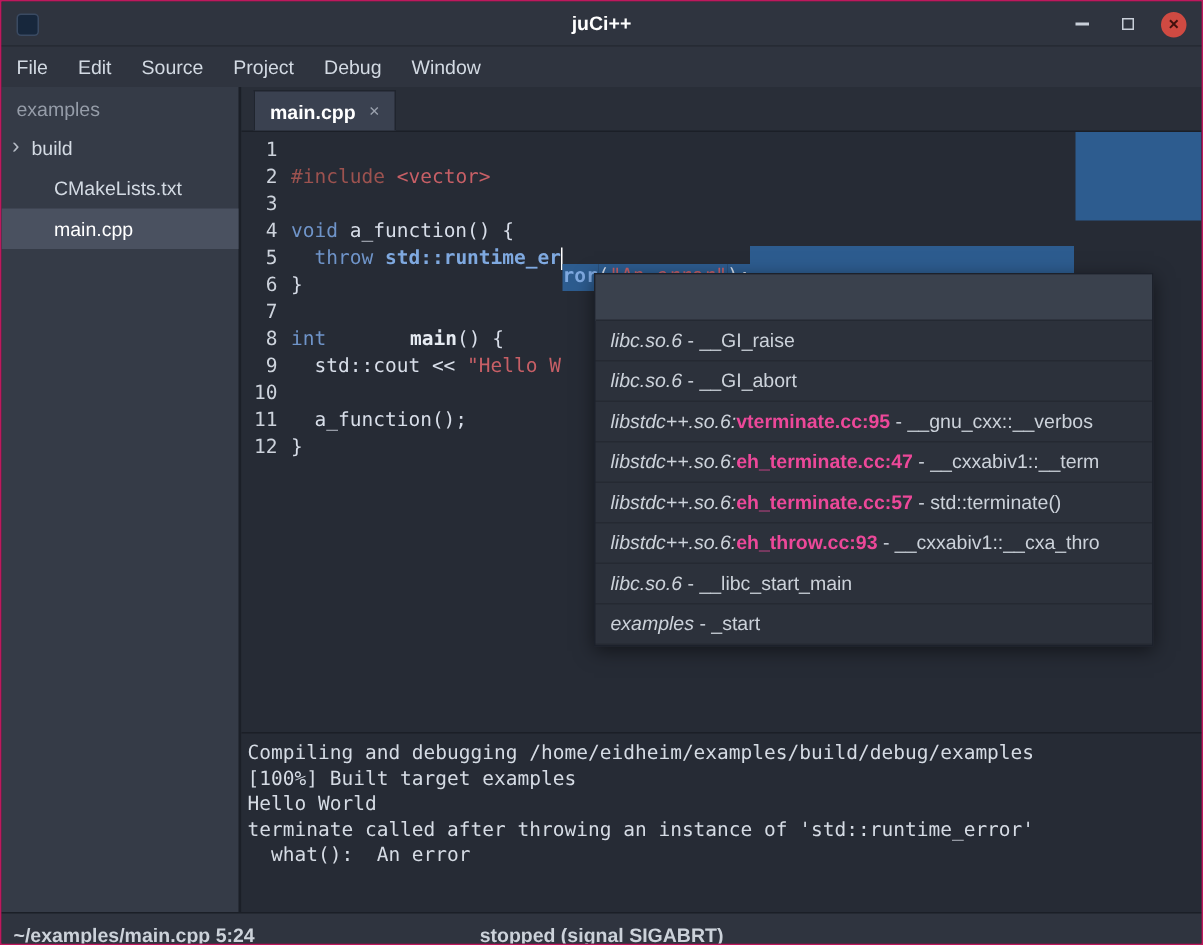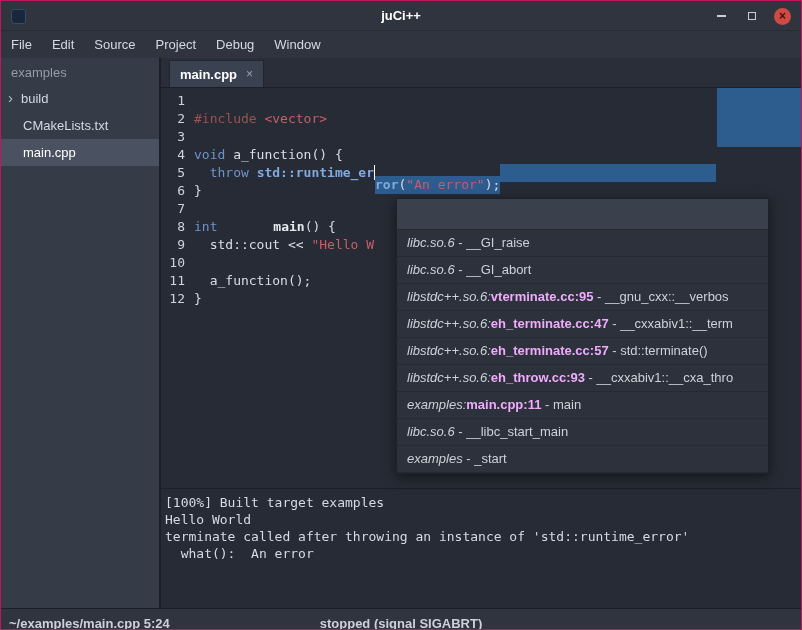--- a/index.html
+++ b/index.html
@@ -24,21 +24,21 @@
   .close-glyph{color:#40100d;font-size:12px;font-weight:bold;line-height:17px;}
 
   
   .menubar{height:27px;background:var(--panel-bg);display:flex;align-items:center;font-size:13px;color:var(--ui-text);}
   .menu-item{padding:0 10px;line-height:27px;}
 
   
   .content{display:flex;height:550px;}
   .sidebar{width:160px;background:var(--sidebar-bg);border-right:2px solid #1b1f27;display:flex;flex-direction:column;}
   .sidebar-header{color:#959ca8;font-size:13px;padding:5px 10px;height:27px;line-height:19px;}
-  .tree-item{height:27px;line-height:27px;font-size:13px;color:var(--ui-text);position:relative;padding-left:22px;white-space:nowrap;}
+  .tree-item{height:27px;line-height:27px;font-size:13px;color:var(--ui-text);position:relative;padding-left:35px;white-space:nowrap;}
   .tree-item.folder{padding-left:20px;}
   .tree-item.selected{background:#4a5160;color:#ffffff;}
   .chevron{position:absolute;left:7px;top:0;color:#b6bcc6;font-size:15px;line-height:26px;}
 
   .main{flex:1;display:flex;flex-direction:column;min-width:0;}
 
   
   .tabbar{height:30px;background:#292e38;border-bottom:1px solid #1b1f27;display:flex;align-items:flex-end;padding-left:8px;}
   .tab{height:27px;background:#3a4150;display:flex;align-items:center;padding:0 10px;gap:9px;border:1px solid #20252e;border-bottom:none;}
   .tab-label{color:#ffffff;font-weight:bold;font-size:13px;}
@@ -63,25 +63,25 @@
 
   
   .terminal{height:120px;background:var(--editor-bg);border-top:1px solid #1b1f27;font-family:"DejaVu Sans Mono",monospace;font-size:13px;color:#d5dbe4;padding:5px 3px 0 4px;overflow:hidden;}
   .terminal-line{white-space:pre;line-height:17px;}
 
   
   .statusbar{height:23px;background:var(--panel-bg);border-top:1px solid #1b1f27;color:#ccd2da;font-size:13px;position:relative;display:flex;align-items:flex-end;padding:0 8px;font-weight:bold;}
   .status-center{position:absolute;left:0;right:0;text-align:center;}
 
   
-  .stack-popup{position:absolute;left:395px;top:181px;width:373px;background:var(--popup-bg);border:1px solid #1c212b;box-shadow:0 3px 12px rgba(0,0,0,0.5);z-index:10;margin-top:16px;}
+  .stack-popup{position:absolute;left:395px;top:181px;width:373px;background:var(--popup-bg);border:1px solid #1c212b;box-shadow:0 3px 12px rgba(0,0,0,0.5);z-index:10;}
   .popup-search{height:31px;background:#3a414d;border-bottom:1px solid #242932;}
   .stack-row{height:27px;line-height:26px;font-size:13px;color:#ccd2da;padding:0 10px;white-space:nowrap;overflow:hidden;border-bottom:1px solid rgba(0,0,0,0.15);}
   .stack-row .lib{font-style:italic;}
-  .stack-row .loc{font-weight:bold;color:#f0abfc;}
+  .stack-row .loc{font-weight:bold;color:#ec4899;}
   .stack-row.selected{background:var(--accent-blue);color:#ffffff;}
   .stack-row.selected .loc{color:#ffffff;}
 </style>
 </head>
 <body>
 
 <div class="window">
 
   <div class="titlebar">
     <span class="app-icon"></span>
@@ -138,20 +138,21 @@
             <div class="code-line"><span class="ln">8</span><span class="code"><span class="seg-kw">int</span><span class="seg-p"> </span><span class="seg-bold">main</span><span class="seg-p">() {</span></span></div>
             <div class="code-line"><span class="ln">9</span><span class="code"><span class="seg-p">  std::cout &lt;&lt; </span><span class="seg-str">"Hello W</span></span></div>
             <div class="code-line"><span class="ln">10</span><span class="code"></span></div>
             <div class="code-line"><span class="ln">11</span><span class="code"><span class="seg-p">  a_function();</span></span></div>
             <div class="code-line"><span class="ln">12</span><span class="code"><span class="seg-p">}</span></span></div>
           </div>
         <div class="tooltip-fragment"></div>
       </div>
 
       <div class="terminal" id="terminal">
+          <div class="terminal-line">Compiling and debugging /home/eidheim/examples/build/debug/examples</div>
           <div class="terminal-line">[100%] Built target examples</div>
           <div class="terminal-line">Hello World</div>
           <div class="terminal-line">terminate called after throwing an instance of 'std::runtime_error'</div>
           <div class="terminal-line">  what():  An error</div>
         </div>
     </div>
   </div>
 
   <div class="statusbar">
     <span class="status-left">~/examples/main.cpp 5:24</span>
@@ -160,19 +161,18 @@
 
   <div class="stack-popup">
     <div class="popup-search"></div>
     <div id="stack-rows">
         <div class="stack-row"><span class="lib">libc.so.6</span><span class="rest"> - __GI_raise</span></div>
         <div class="stack-row"><span class="lib">libc.so.6</span><span class="rest"> - __GI_abort</span></div>
         <div class="stack-row"><span class="lib">libstdc++.so.6:</span><span class="loc">vterminate.cc:95</span><span class="rest"> - __gnu_cxx::__verbos</span></div>
         <div class="stack-row"><span class="lib">libstdc++.so.6:</span><span class="loc">eh_terminate.cc:47</span><span class="rest"> - __cxxabiv1::__term</span></div>
         <div class="stack-row"><span class="lib">libstdc++.so.6:</span><span class="loc">eh_terminate.cc:57</span><span class="rest"> - std::terminate()</span></div>
         <div class="stack-row"><span class="lib">libstdc++.so.6:</span><span class="loc">eh_throw.cc:93</span><span class="rest"> - __cxxabiv1::__cxa_thro</span></div>
-        <div class="stack-row"><span class="lib">examples:</span><span class="loc">main.cpp:11</span><span class="rest"> - main</span></div>
         <div class="stack-row"><span class="lib">libc.so.6</span><span class="rest"> - __libc_start_main</span></div>
         <div class="stack-row"><span class="lib">examples</span><span class="rest"> - _start</span></div>
       </div>
   </div>
 
 </div>
 
 </body></html>

